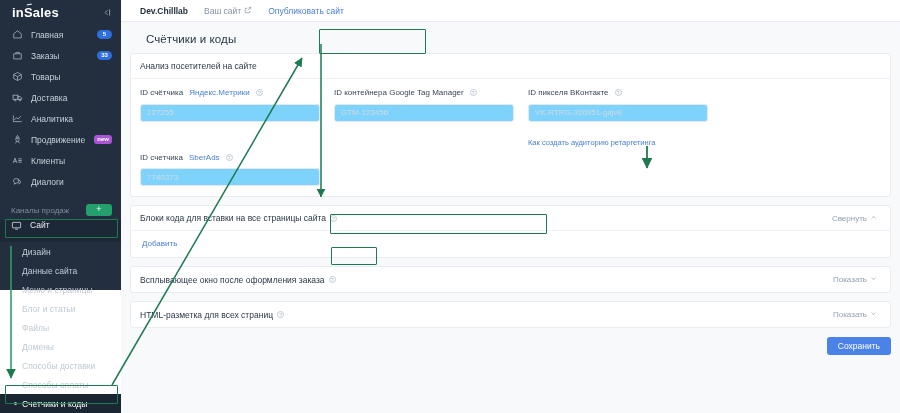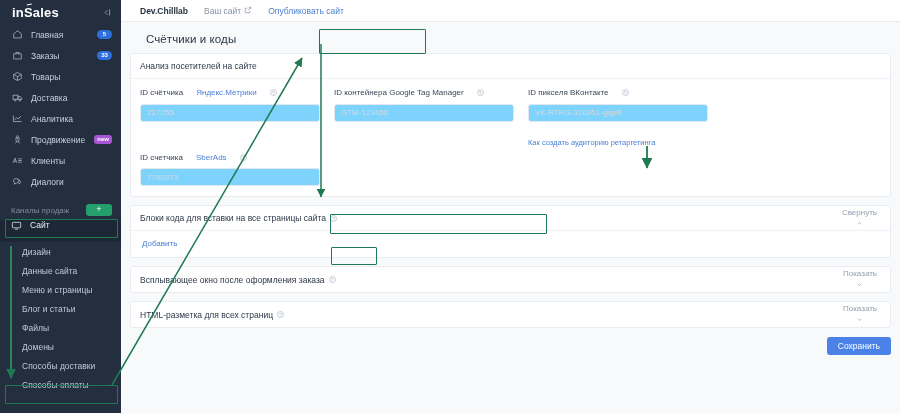--- a/index.html
+++ b/index.html
@@ -12,21 +12,21 @@
   }
   #app {
     position: relative;
     width: 900px; height: 413px;
     display: flex;
   }
 
   
   .sidebar {
     width: 121px;
-    height: 413px;
+    height: 290px;
     background: #232f3f;
     color: #c3ccd8;
     flex: none;
     position: relative;
     font-size: 8.5px;
   }
   .sb-brand {
     height: 24px;
     display: flex;
     align-items: center;
@@ -194,21 +194,20 @@
     font-size: 8.5px;
     color: #2b3747;
   }
   .card-head.noborder { border-bottom: none; }
   .card-head .ttl { display: flex; align-items: center; gap: 4px; }
   .toggle-link {
     color: #93a0b0;
     font-size: 8px;
     display: flex; align-items: center; gap: 3px;
     cursor: pointer;
-    flex-direction: column;
   }
 
   .qmark {
     width: 7px; height: 7px;
     border: .8px solid #c3cbd6;
     border-radius: 50%;
     font-size: 5px;
     line-height: 6px;
     text-align: center;
     color: #aab3c0;
@@ -219,21 +218,21 @@
     display: flex;
     padding: 9px 9px 4px 9px;
     gap: 14px;
   }
   .fields.row2 { padding-top: 2px; padding-bottom: 10px; }
   .field { width: 180px; }
   .field-label {
     font-size: 8px;
     color: #3a4655;
     margin-bottom: 4px;
-    display: flex; align-items: center; gap: 13px;
+    display: flex; align-items: center; gap: 6px;
     white-space: nowrap;
   }
   .field-label .brand { color: #4a7fd4; }
   .field input {
     width: 100%;
     height: 18px;
     border: 1px solid #e3e8ee;
     border-radius: 3px;
     font-size: 8px;
     padding: 0 6px;
@@ -427,20 +426,24 @@
       <span>Файлы</span>
     </div>
     <div class="sb-sub">
       <span>Домены</span>
     </div>
     <div class="sb-sub">
       <span>Способы доставки</span>
     </div>
     <div class="sb-sub">
       <span>Способы оплаты</span>
+    </div>
+    <div class="sb-sub active">
+      <span class="dot"></span>
+      <span>Счетчики и коды</span>
     </div>
   </aside>
 
   <section class="main">
 
     <div class="topbar">
       <span class="tb-title">Dev.Chilllab</span>
       <span class="tb-link">
         <span>Ваш сайт</span>
         <span>

